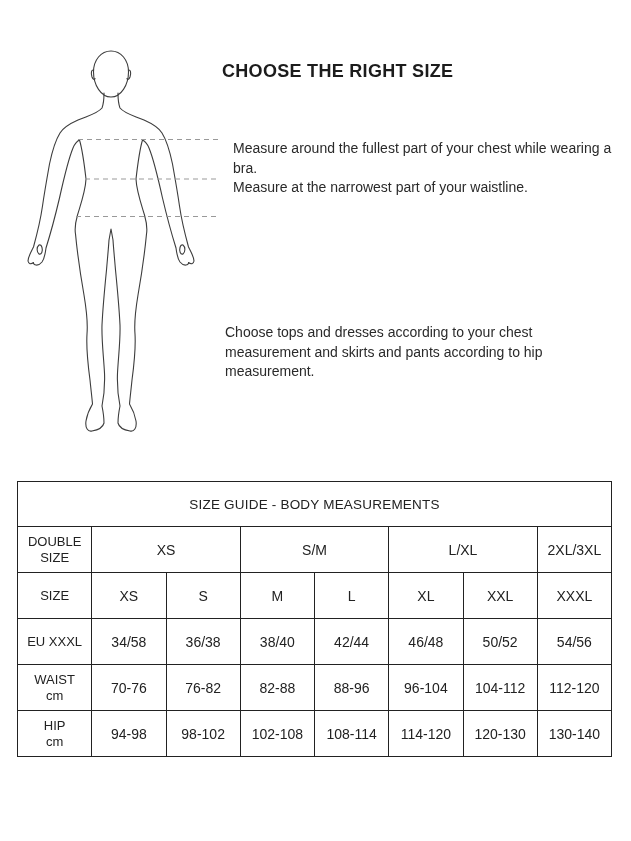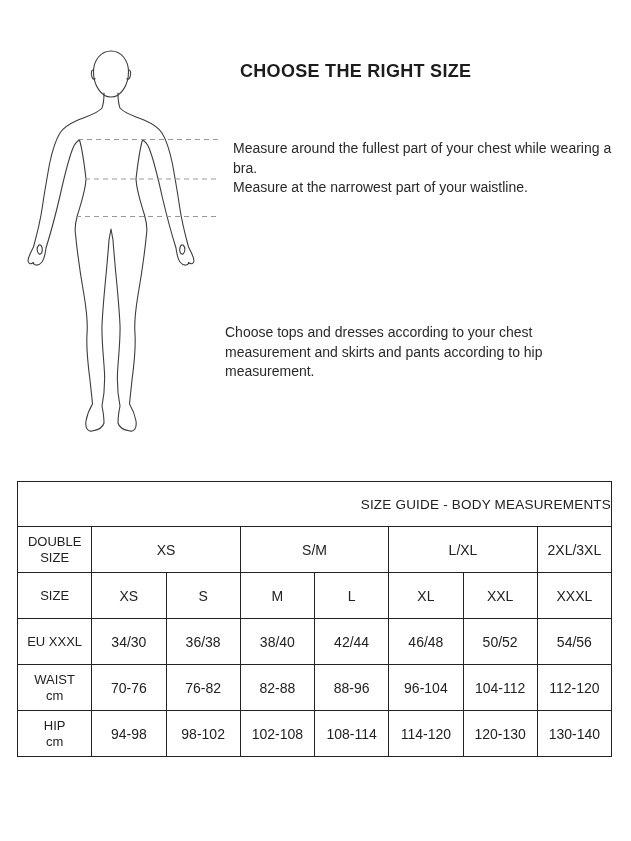--- a/index.html
+++ b/index.html
@@ -2,21 +2,21 @@
 <html><head>
 <meta charset="utf-8">
 <style>
   html,body{margin:0;padding:0;background:#ffffff;}
   .canvas{
     position:relative;width:631px;height:841px;background:#ffffff;
     font-family:"Liberation Sans",sans-serif;color:#2a2a2a;overflow:hidden;
   }
   .figure{position:absolute;left:20px;top:45px;width:200px;height:400px;}
   .page-title{
-    position:absolute;left:240px;top:61px;margin:0;
+    position:absolute;left:222px;top:61px;margin:0;
     font-size:18px;font-weight:700;letter-spacing:.3px;color:#1c1c1c;
   }
   .instr{
     position:absolute;left:225px;margin:8px;width:392px;
     font-size:14px;line-height:19.5px;color:#2a2a2a;
   }
   .instr-chest{top:131px}
   .instr-waist{top:170px}
   .instr-hips{top:207px}
   .fit-note{
@@ -24,21 +24,21 @@
     font-size:14px;line-height:19.5px;color:#2a2a2a;
   }
   table.size-table{
     position:absolute;left:17px;top:481px;width:595px;
     border-collapse:collapse;table-layout:fixed;
     font-size:14px;color:#222222;text-align:center;
   }
   .size-table td{border:1px solid #222222;padding:0;vertical-align:middle;}
   .size-table tr{height:46px;}
   .size-table tr.title-row{height:45px;}
-  .tbl-title{font-size:13.5px;letter-spacing:.2px;text-align:right;}
+  .tbl-title{font-size:13.5px;letter-spacing:.2px;}
   .row-header{font-size:13px;line-height:16px;}
   .row-header span{display:block;}
 </style>
 </head>
 <body>
 
 <div class="canvas">
 
   <svg class="figure" viewBox="20 45 200 400">
     <g fill="none" stroke="#3d3d3d" stroke-width="1.1" stroke-linecap="round" stroke-linejoin="round">
@@ -148,21 +148,21 @@
         <td>M</td>
         <td>L</td>
         <td>XL</td>
         <td>XXL</td>
         <td>XXXL</td>
       </tr>
       <tr>
         <td class="row-header">
           <span>EU XXXL</span>
         </td>
-        <td>34/30</td>
+        <td>34/58</td>
         <td>36/38</td>
         <td>38/40</td>
         <td>42/44</td>
         <td>46/48</td>
         <td>50/52</td>
         <td>54/56</td>
       </tr>
       <tr>
         <td class="row-header">
           <span>WAIST</span>

